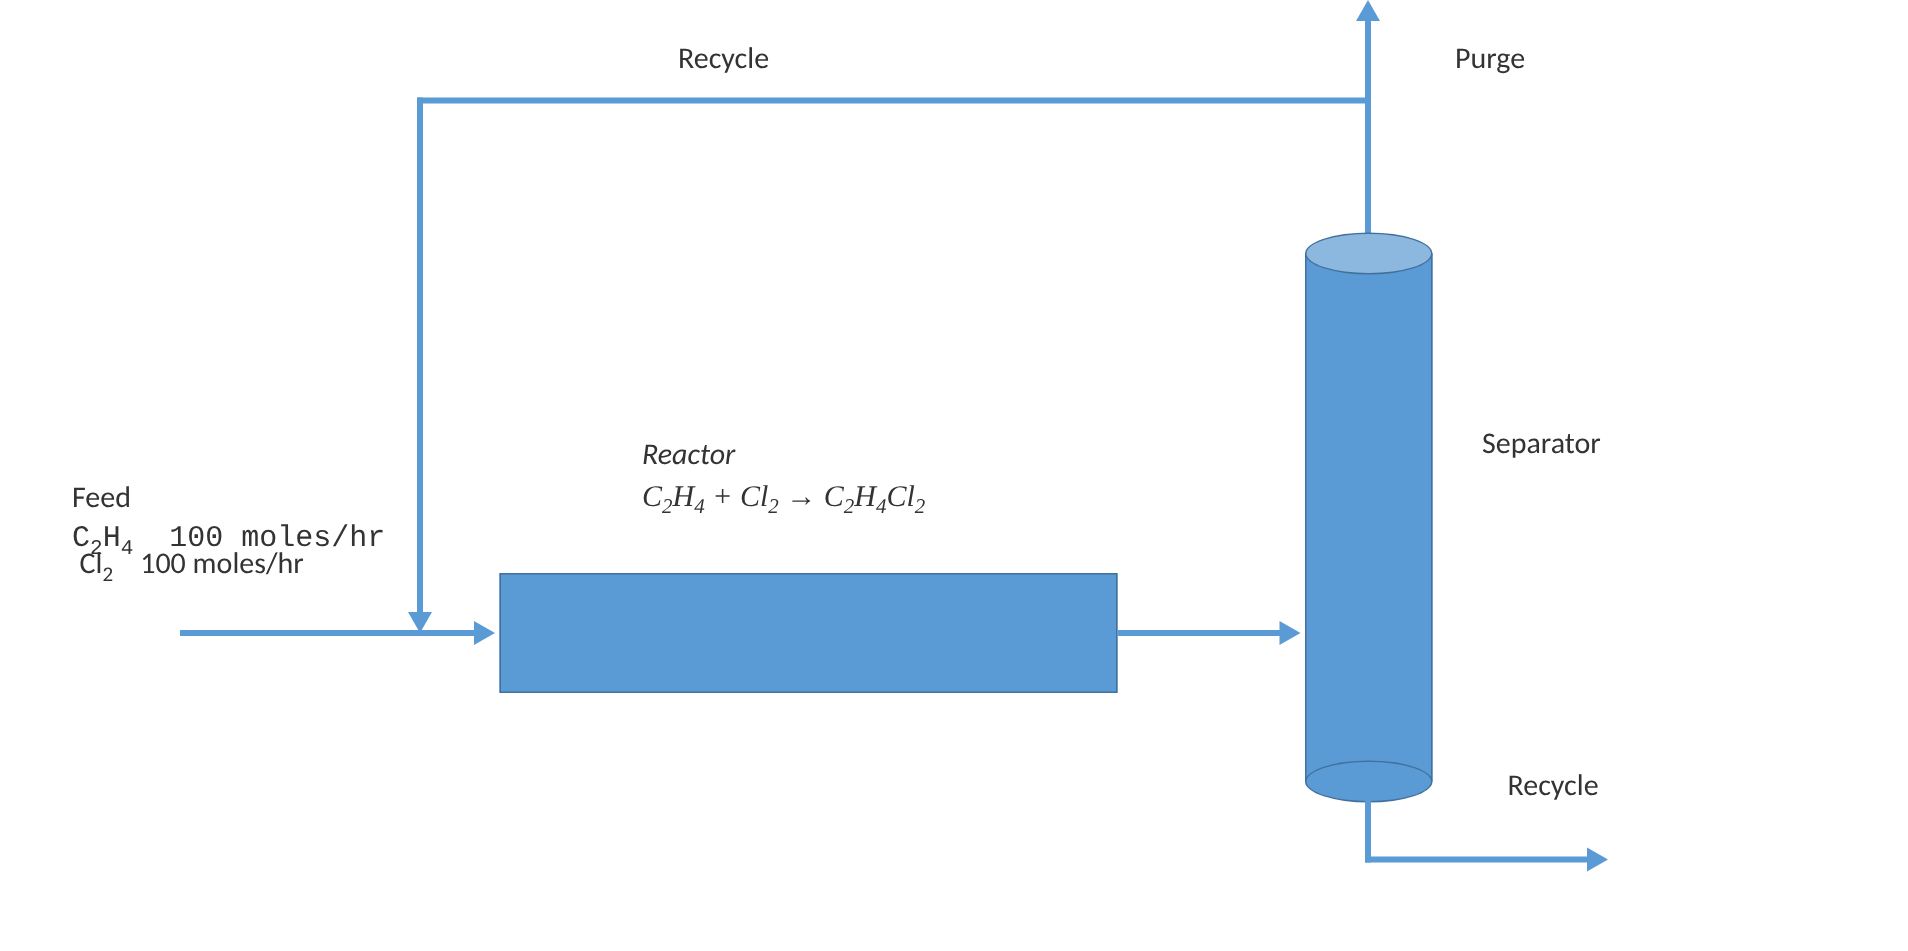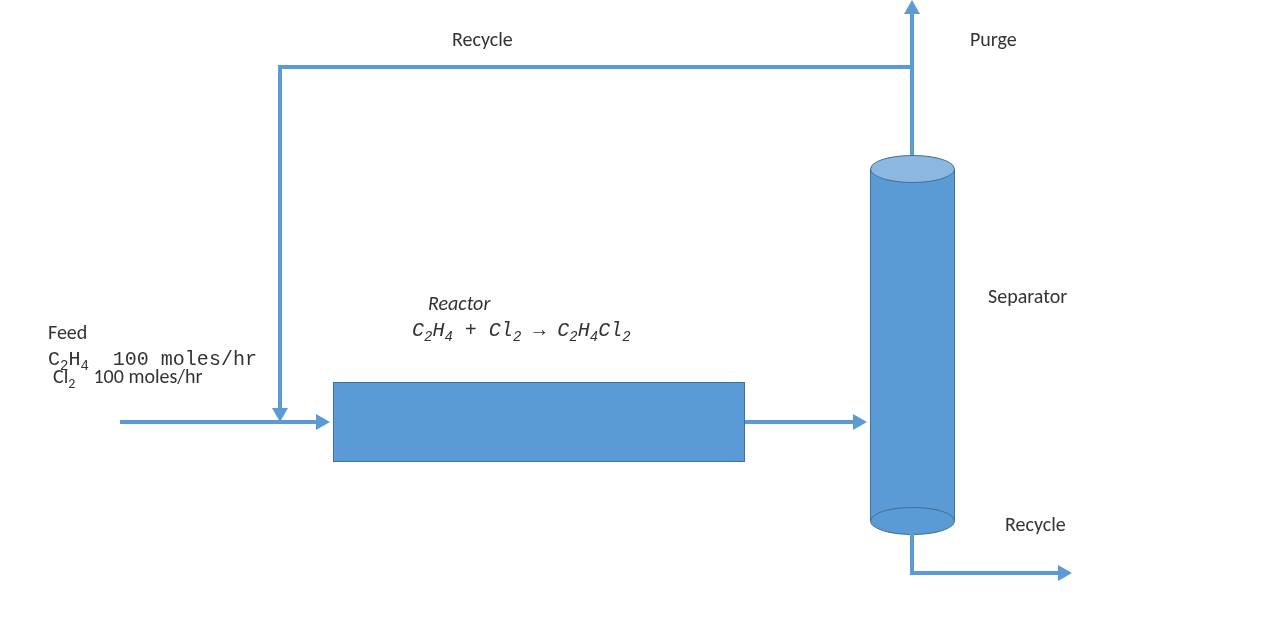--- a/index.html
+++ b/index.html
@@ -111,21 +111,21 @@
 
 <div class="label" style="left:452px; top:25px;">Recycle</div>
 
 <div class="label" style="left:970px; top:25px;">Purge</div>
 
 <div class="label" style="left:988px; top:282px;">Separator</div>
 
 <div class="label" style="left:1005px; top:510px;">Recycle</div>
 
 <div class="label" style="left:428px; top:289px;font-style:italic;">Reactor</div>
-<div class="label italic" style="left:412px; top:317px;font-family:Liberation Mono, monospace;">
+<div class="label italic" style="left:428px; top:317px;">
   <span>C<span class="sub">2</span>H<span class="sub">4</span></span><span> + </span><span>Cl<span class="sub">2</span></span><span> → </span><span>C<span class="sub">2</span>H<span class="sub">4</span>Cl<span class="sub">2</span></span>
 </div>
 
 <div class="label" style="left:48px; top:318px;">Feed</div>
 <div class="label" style="left:48px; top:346px;font-family:Liberation Mono, monospace;">
   <span>C<span class="sub">2</span>H<span class="sub">4</span></span>&nbsp;&nbsp;<span>100 moles/hr</span>
 </div>
 <div class="label" style="left:53px; top:362px;">
   <span>Cl<span class="sub">2</span></span>&nbsp;&nbsp;&nbsp;&nbsp;<span>100 moles/hr</span>
 </div>

